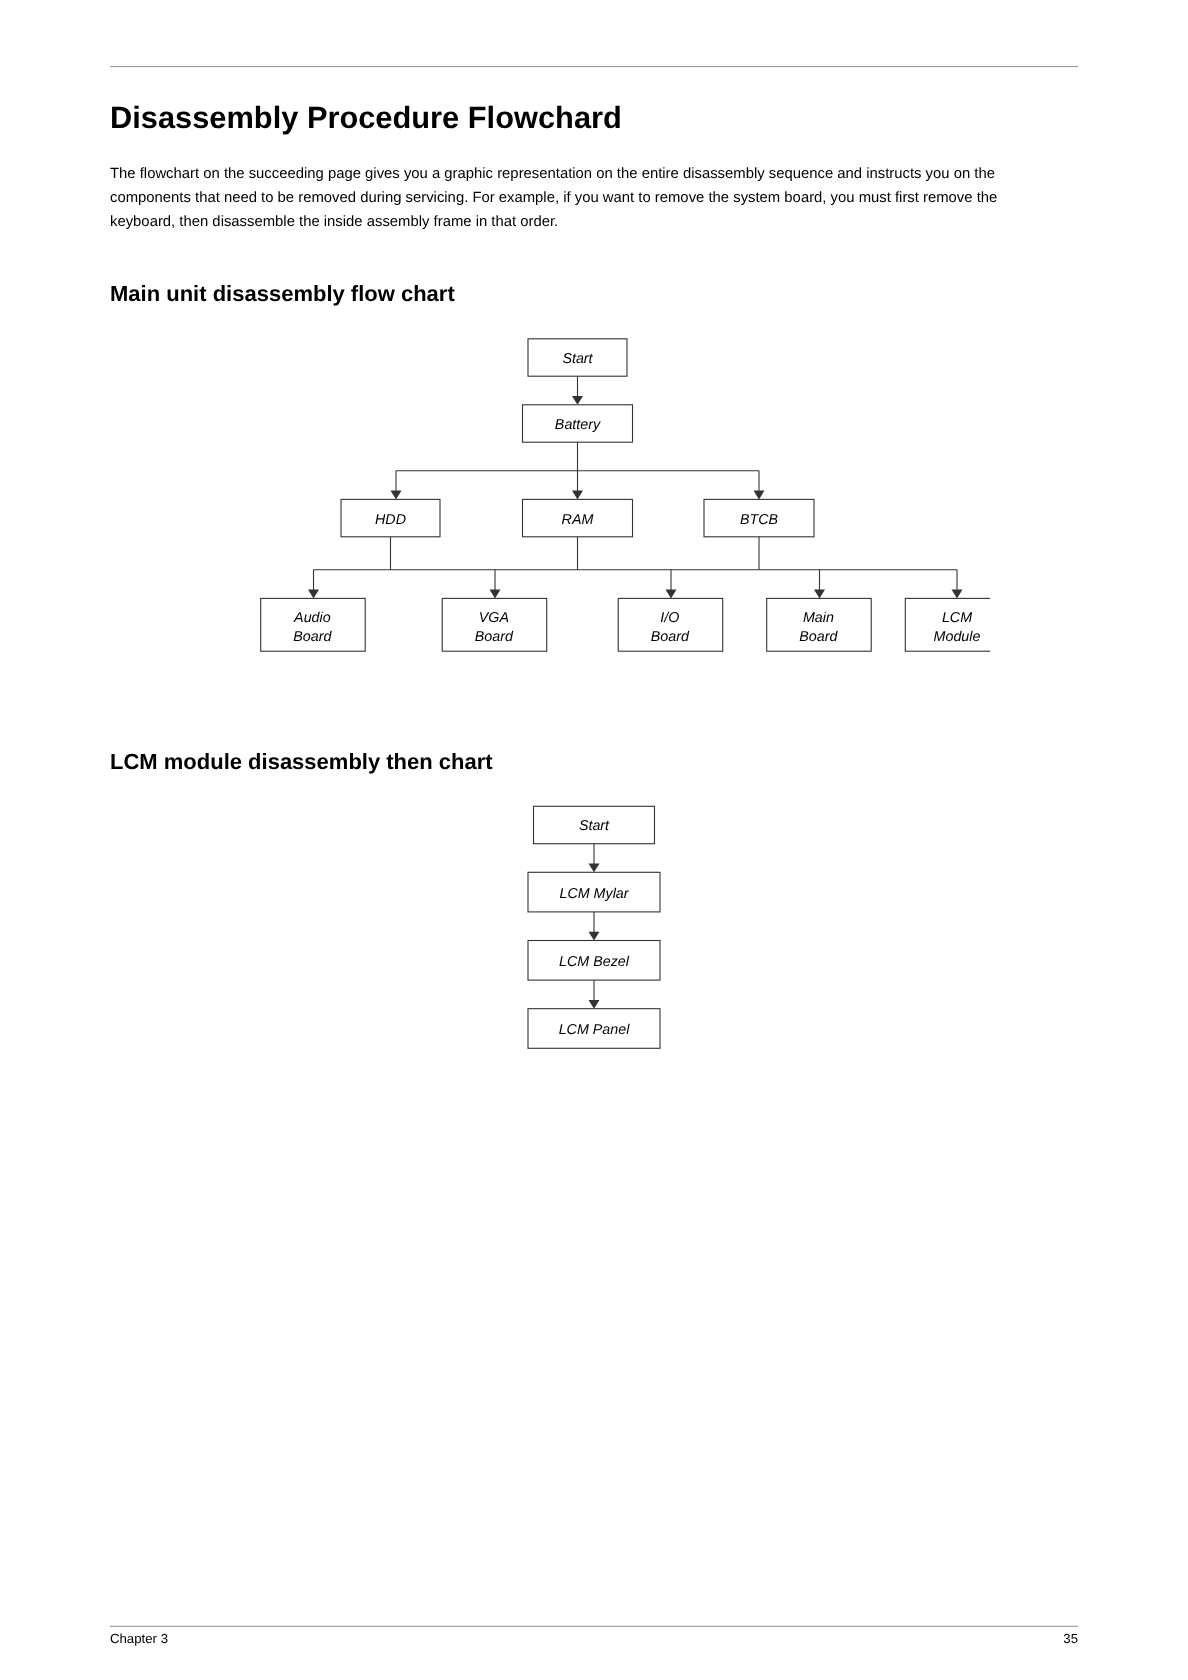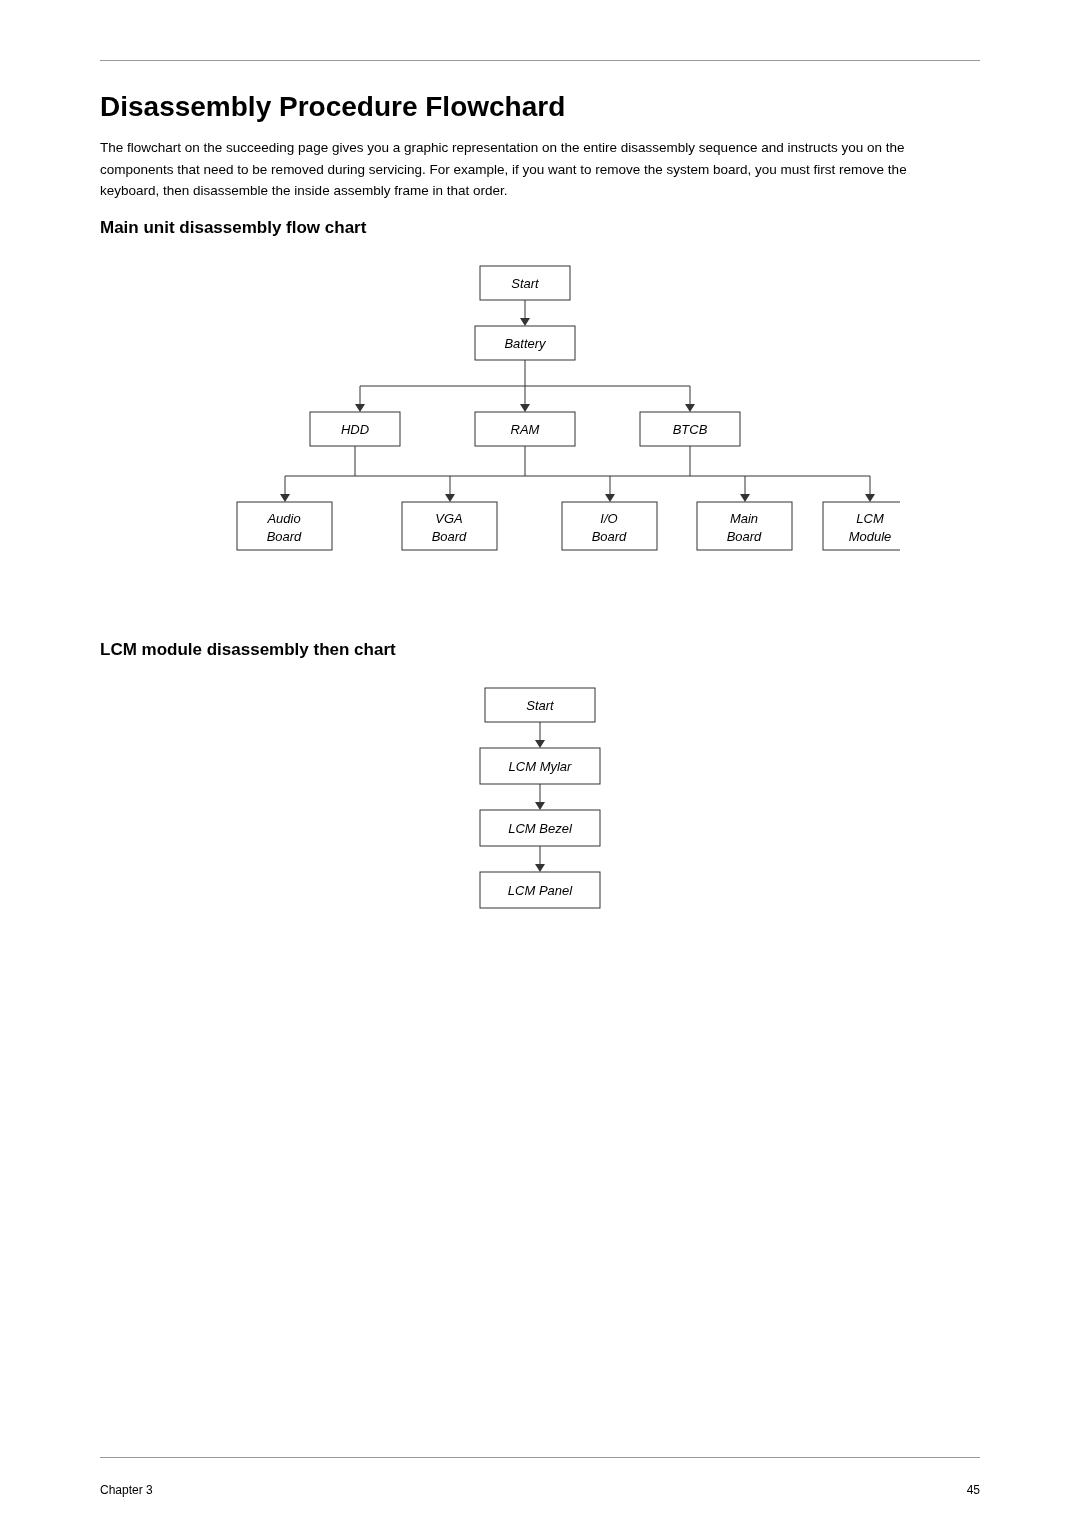--- a/index.html
+++ b/index.html
@@ -16,51 +16,51 @@
       position: relative;
       min-height: 1527px;
     }
     .top-border {
       border-top: 1.5px solid #999;
       margin-bottom: 30px;
     }
     .page-title {
       font-size: 28px;
       font-weight: bold;
-      margin-bottom: 14px;
+      margin-bottom: 24px;
       font-family: Arial, Helvetica, sans-serif;
     }
     .intro-text {
       font-size: 13.5px;
       line-height: 1.6;
-      margin-bottom: 16px;
+      margin-bottom: 45px;
       max-width: 860px;
     }
     .section-heading {
-      font-size: 17px;
+      font-size: 20px;
       font-weight: bold;
       margin-bottom: 18px;
     }
 
     
     .flowchart-svg-container {
       width: 100%;
       display: flex;
       justify-content: center;
       margin-bottom: 8px;
       font-style: italic;
     }
 
     .footer {
       position: absolute;
       bottom: 30px;
       left: 100px;
       right: 100px;
       border-top: 1px solid #999;
-      padding-top: 25px;
+      padding-top: 4px;
       display: flex;
       justify-content: space-between;
       font-size: 12px;
     }
   </style>
 </head>
 <body>
 
 <div class="page">
   <div class="top-border"></div>
@@ -173,15 +173,15 @@
       <line x1="200" y1="168" x2="200" y2="190" stroke="#333" stroke-width="1"></line>
       <polygon points="195,186 205,186 200,194" fill="#333"></polygon>
 
       <rect x="140" y="194" width="120" height="36" fill="white" stroke="#333" stroke-width="1"></rect>
       <text x="200" y="217" text-anchor="middle" font-size="13" font-family="Arial">LCM Panel</text>
     </svg>
   </div>
 
   <div class="footer">
     <span>Chapter 3</span>
-    <span>45</span>
+    <span>35</span>
   </div>
 </div>
 
 </body></html>

